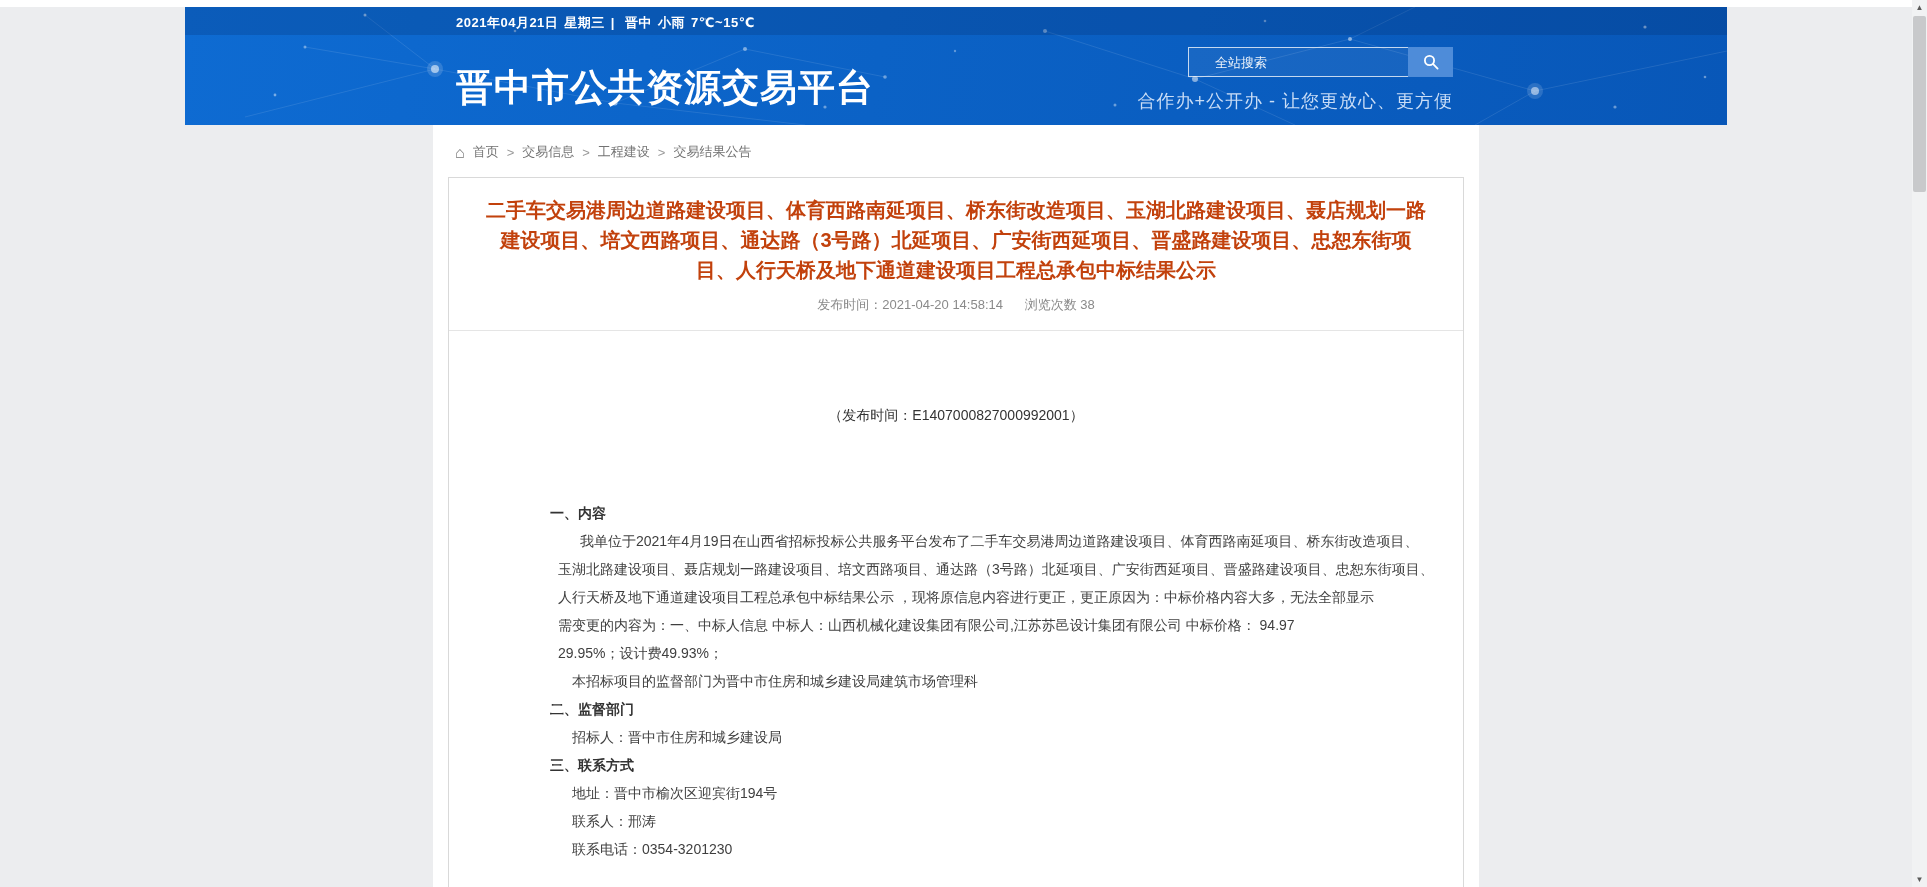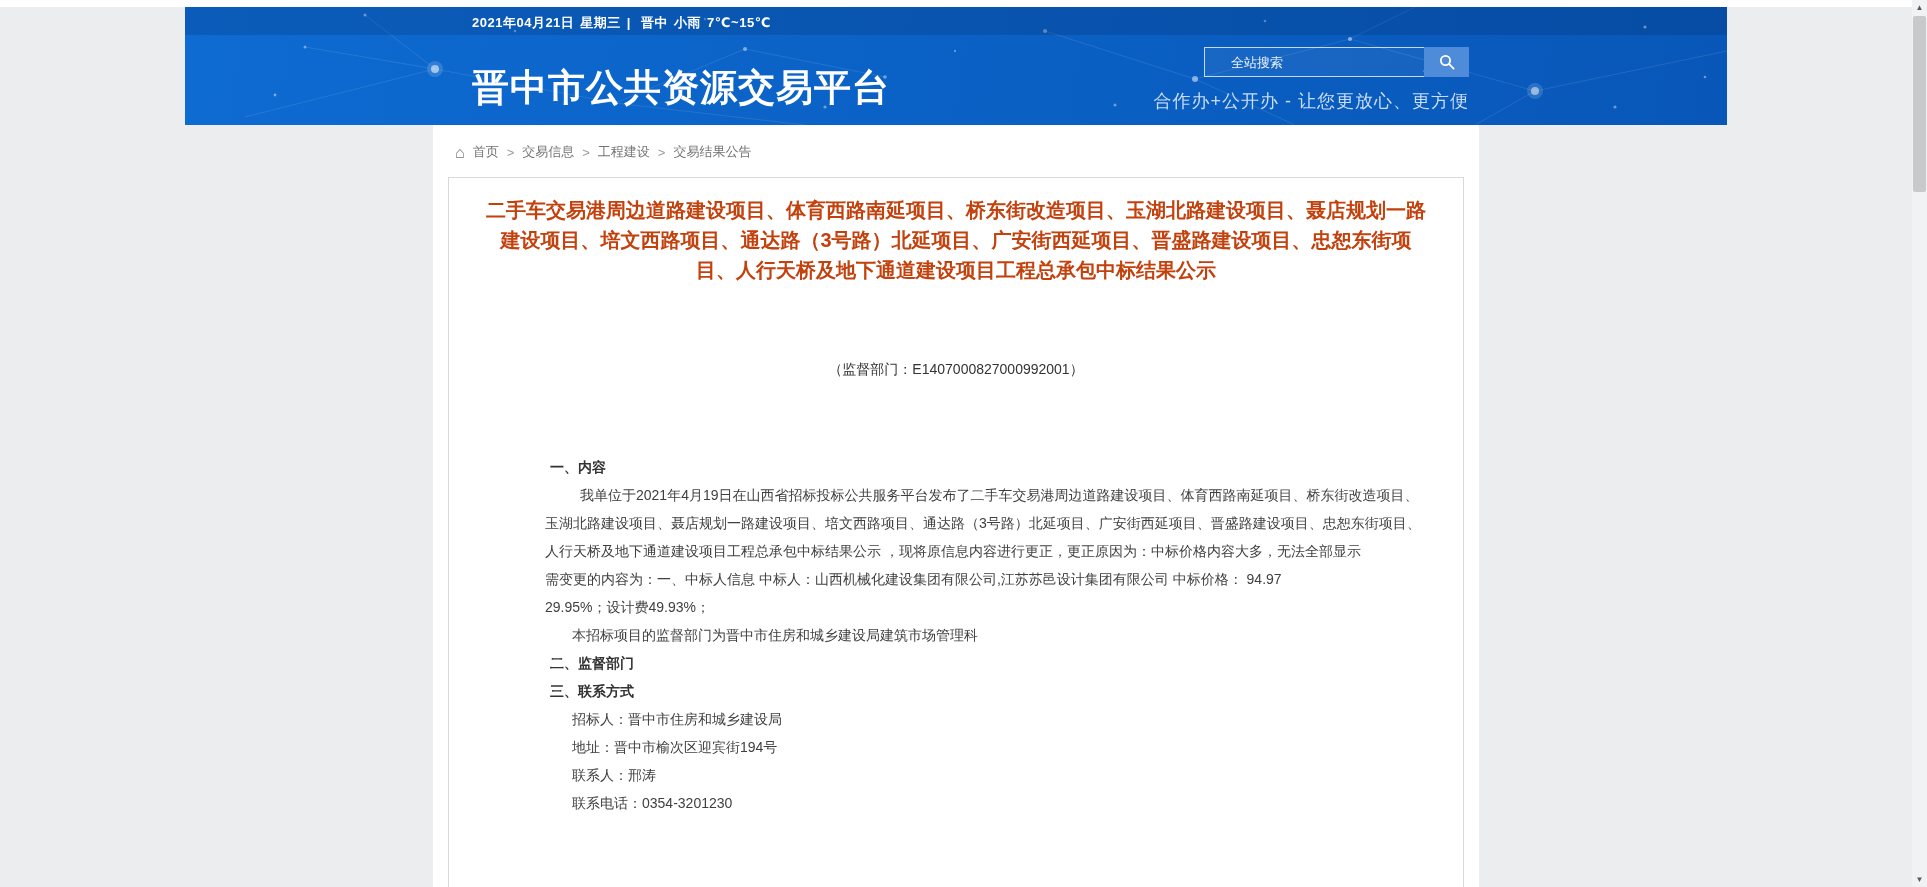--- a/index.html
+++ b/index.html
@@ -21,21 +21,21 @@
     position: relative; width: 1542px; height: 118px;
     background: linear-gradient(100deg, #0e6bd2 0%, #0b62c6 45%, #0857b8 100%);
     overflow: hidden;
   }
   .banner svg.net { position: absolute; left: 0; top: 0; }
   .banner-topbar {
     position: absolute; left: 0; top: 0; width: 100%; height: 28px;
     background: rgba(2, 28, 80, 0.18);
   }
   .banner-inner {
-    position: absolute; left: 264px; top: 0; width: 1046px; height: 135px;
+    position: absolute; left: 248px; top: 0; width: 1046px; height: 135px;
     box-sizing: border-box; padding: 0 26px 0 23px;
   }
   .topbar-text {
     position: absolute; left: 23px; top: 7px;
     color: #ffffff; font-size: 13px; font-weight: bold; letter-spacing: 0.5px;
   }
   .topbar-text span { margin-right: 6px; }
   .site-title {
     position: absolute; left: 23px; top: 56px;
     color: #ffffff; font-size: 37px; font-weight: bold; letter-spacing: 1px;
@@ -89,21 +89,21 @@
   .tender-no {
     margin-top: 76px; text-align: center;
     font-size: 14px; color: #333;
   }
   .article-body {
     margin-top: 74px; padding: 0 96px;
     font-size: 14px; line-height: 28px; color: #3f3f3f;
   }
   .body-line { white-space: nowrap; }
   .body-line.heading { font-weight: bold; color: #333; padding-left: 5px; }
-  .body-line.flush   { padding-left: 0; }
+  .body-line.flush   { padding-left: 0; margin-left: 13px; }
   .body-line.indent1 { padding-left: 27px; }
   .body-line.indent2 { padding-left: 35px; }
   
   .scrollbar {
     position: absolute; right: 0; top: 0; width: 15px; height: 887px;
     background: #f1f2f3; z-index: 10;
   }
   .sb-arrow {
     position: absolute; left: 0; width: 15px; height: 15px;
     background: #f1f2f3; color: #5a5a5a; font-size: 8px;
@@ -191,32 +191,36 @@
           <span class="bc-item">交易信息</span>
           <span class="bc-sep">&gt;</span>
           <span class="bc-item">工程建设</span>
           <span class="bc-sep">&gt;</span>
           <span class="bc-item">交易结果公告</span>
         </span>
     </div>
 
     <div class="article-panel">
       <div class="article-title">二手车交易港周边道路建设项目、体育西路南延项目、桥东街改造项目、玉湖北路建设项目、聂店规划一路建设项目、培文西路项目、通达路（3号路）北延项目、广安街西延项目、晋盛路建设项目、忠恕东街项目、人行天桥及地下通道建设项目工程总承包中标结果公示</div>
-      <div class="tender-no">（监督部门：E1407000827000992001）</div>
+      <div class="article-meta">
+        <span>发布时间：</span><span>2021-04-20 14:58:14</span>
+        <span class="views"><span>浏览次数</span> <span>38</span></span>
+      </div>
+      <div class="tender-no">（发布时间：E1407000827000992001）</div>
       <div class="article-body">
           <div class="body-line heading">一、内容</div>
           <div class="body-line indent2">我单位于2021年4月19日在山西省招标投标公共服务平台发布了二手车交易港周边道路建设项目、体育西路南延项目、桥东街改造项目、</div>
           <div class="body-line flush">玉湖北路建设项目、聂店规划一路建设项目、培文西路项目、通达路（3号路）北延项目、广安街西延项目、晋盛路建设项目、忠恕东街项目、</div>
           <div class="body-line flush">人行天桥及地下通道建设项目工程总承包中标结果公示 ，现将原信息内容进行更正，更正原因为：中标价格内容大多，无法全部显示</div>
           <div class="body-line flush">需变更的内容为：一、中标人信息 中标人：山西机械化建设集团有限公司,江苏苏邑设计集团有限公司 中标价格： 94.97</div>
           <div class="body-line flush">29.95%；设计费49.93%；</div>
           <div class="body-line indent1">本招标项目的监督部门为晋中市住房和城乡建设局建筑市场管理科</div>
           <div class="body-line heading">二、监督部门</div>
+          <div class="body-line indent1">招标人：晋中市住房和城乡建设局</div>
           <div class="body-line heading">三、联系方式</div>
-          <div class="body-line indent1">招标人：晋中市住房和城乡建设局</div>
           <div class="body-line indent1">地址：晋中市榆次区迎宾街194号</div>
           <div class="body-line indent1">联系人：邢涛</div>
           <div class="body-line indent1">联系电话：0354-3201230</div>
         </div>
     </div>
 
   </div>
 </div>
 
 <div class="scrollbar">

